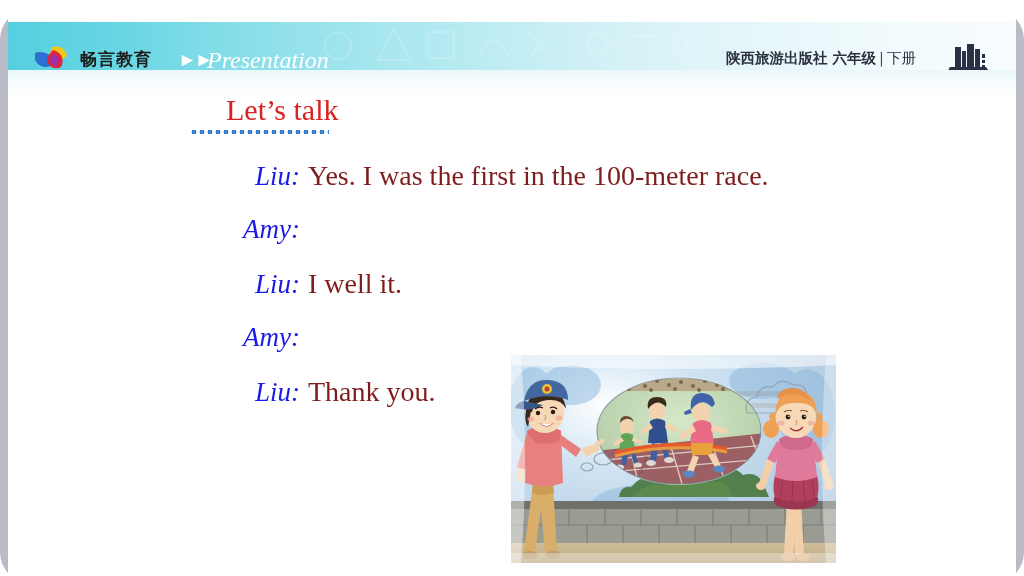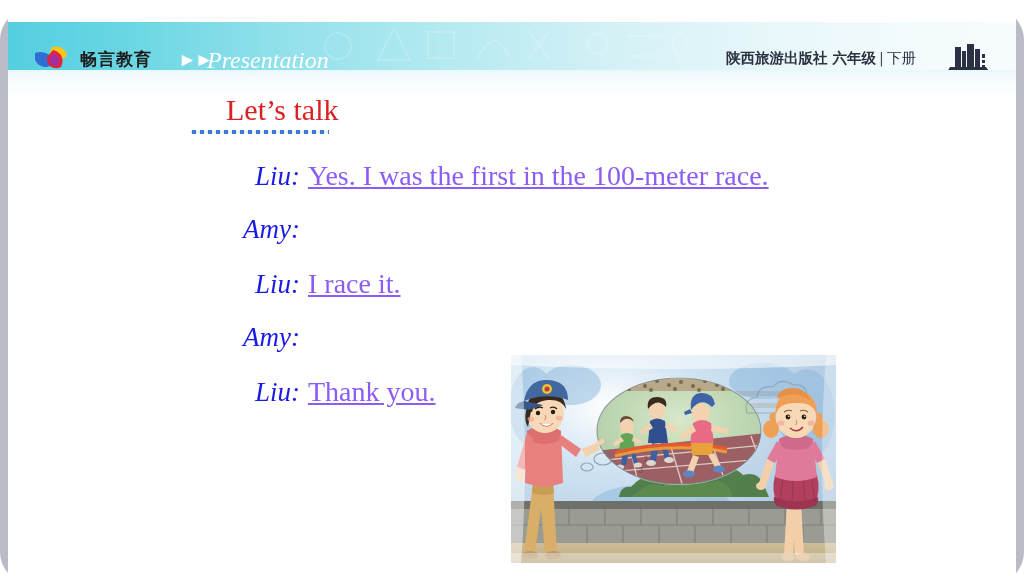--- a/index.html
+++ b/index.html
@@ -178,23 +178,22 @@
     box-sizing: border-box;
     font-family: "Liberation Serif", "DejaVu Serif", serif;
     font-style: italic;
     font-size: 27px;
     color: #1a1ae6;
     white-space: nowrap;
   }
   .utterance {
     font-family: "Liberation Serif", "DejaVu Serif", serif;
     font-size: 28px;
-    color: #8b5cf6;
+    color: #7f1d1d;
     white-space: nowrap;
-    text-decoration: underline;
   }
 
   
   #illustration {
     position: absolute;
     left: 503px;
     top: 347px;
     width: 325px;
     height: 208px;
     overflow: hidden;
@@ -265,21 +264,21 @@
         <div class="speaker">Liu:</div>
         <div class="utterance">Yes. I was the first in the 100-meter race.</div>
       </div>
 
       <div class="dialogue-line">
         <div class="speaker">Amy:</div>
       </div>
 
       <div class="dialogue-line">
         <div class="speaker">Liu:</div>
-        <div class="utterance">I race it.</div>
+        <div class="utterance">I well it.</div>
       </div>
 
       <div class="dialogue-line">
         <div class="speaker">Amy:</div>
       </div>
 
       <div class="dialogue-line">
         <div class="speaker">Liu:</div>
         <div class="utterance">Thank you.</div>
       </div>

